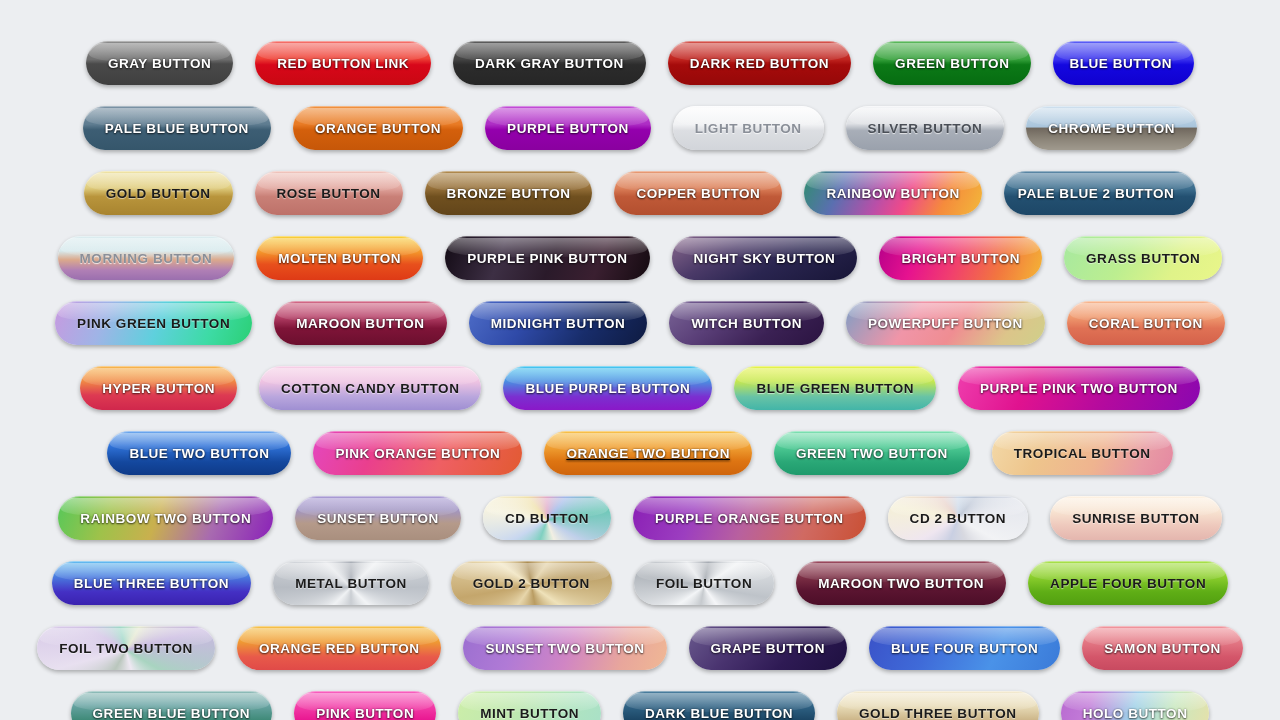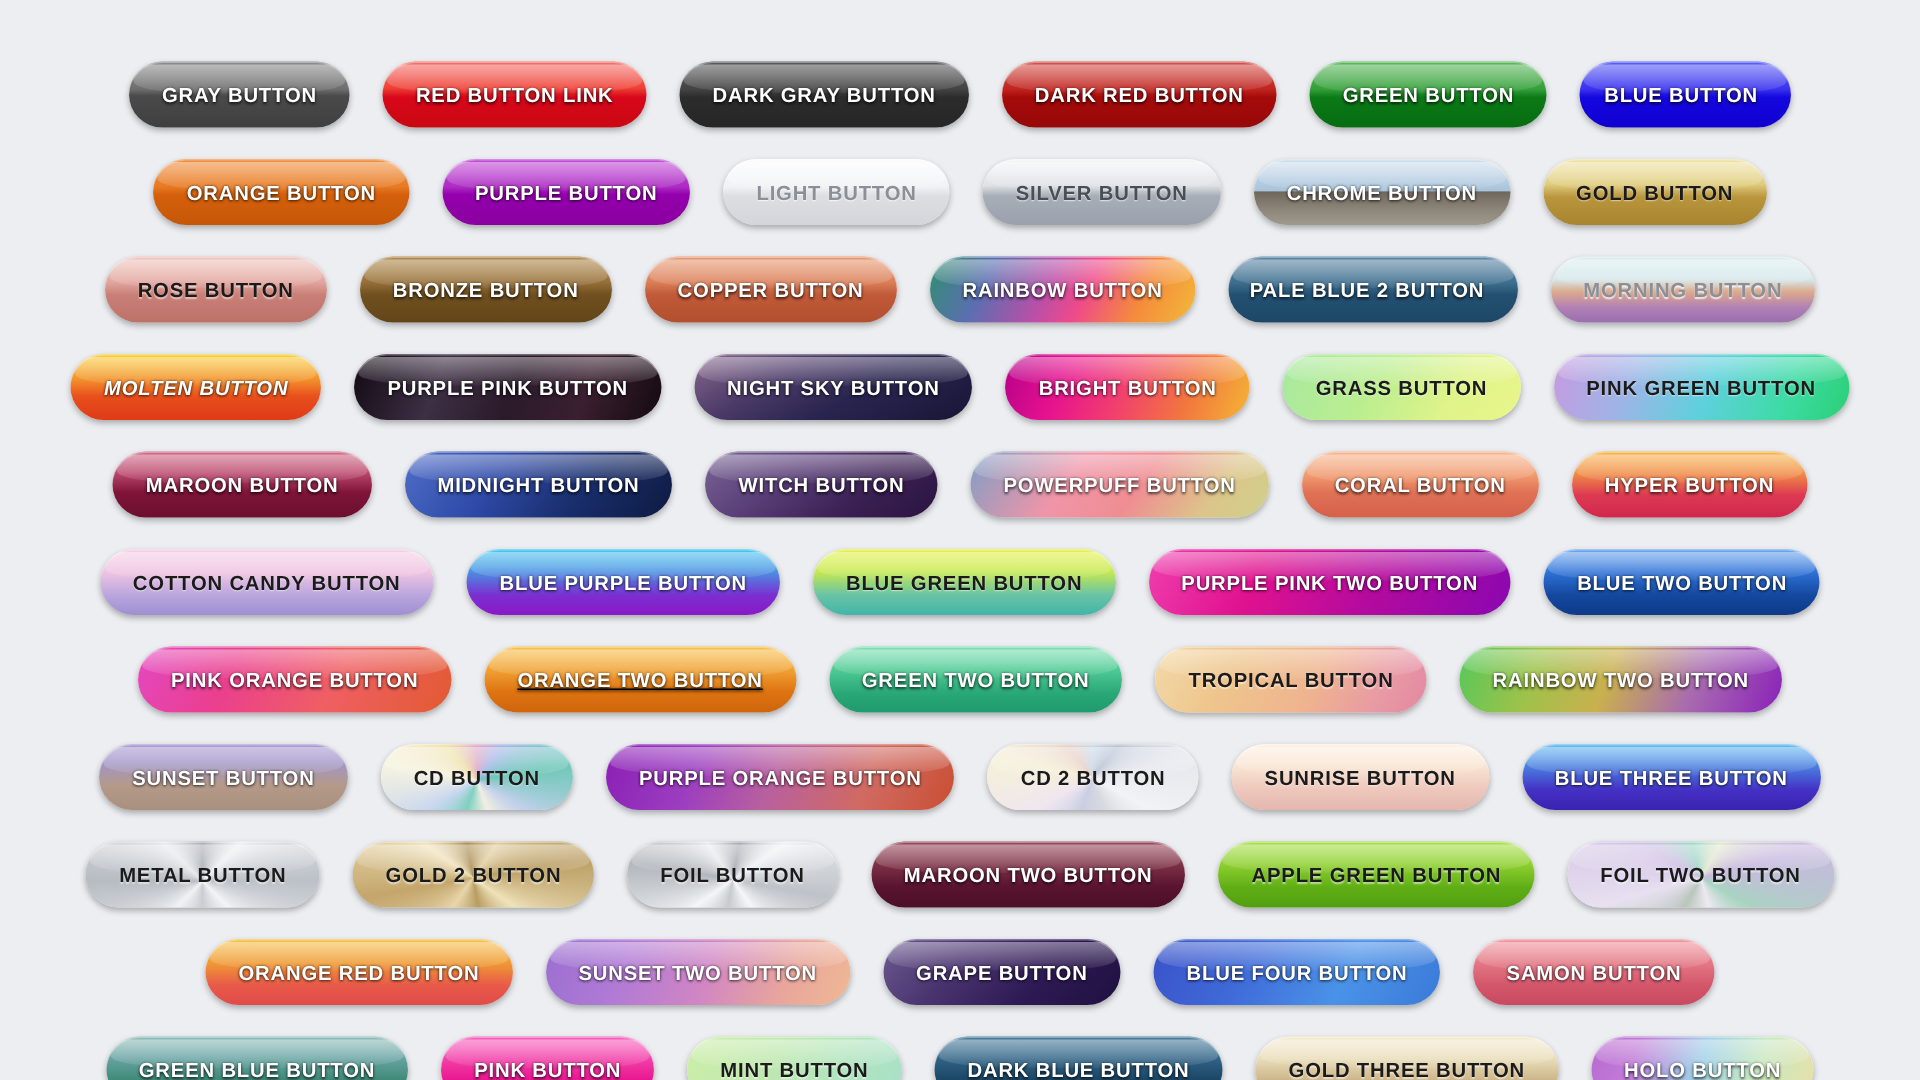--- a/index.html
+++ b/index.html
@@ -61,20 +61,23 @@
     </div>
     <div class="btn" style="background: linear-gradient(rgb(212, 83, 76) 0%, rgb(192, 36, 31) 42%, rgb(166, 11, 11) 54%, rgb(150, 8, 8) 100%);">
       <span class="lbl lt">DARK RED BUTTON</span>
     </div>
     <div class="btn" style="background: linear-gradient(rgb(92, 184, 92) 0%, rgb(52, 160, 58) 42%, rgb(12, 122, 23) 54%, rgb(6, 108, 17) 100%);">
       <span class="lbl lt">GREEN BUTTON</span>
     </div>
     <div class="btn" style="background: linear-gradient(rgb(90, 94, 245) 0%, rgb(58, 50, 238) 42%, rgb(20, 8, 224) 54%, rgb(16, 0, 207) 100%); padding-left: 16px;">
       <span class="lbl lt">BLUE BUTTON</span>
     </div>
+    <div class="btn" style="background: linear-gradient(rgb(123, 147, 165) 0%, rgb(94, 124, 144) 42%, rgb(61, 94, 116) 54%, rgb(53, 86, 107) 100%);">
+      <span class="lbl lt">PALE BLUE BUTTON</span>
+    </div>
     <div class="btn" style="background: linear-gradient(rgb(240, 145, 63) 0%, rgb(232, 122, 36) 42%, rgb(212, 96, 12) 54%, rgb(198, 87, 8) 100%);">
       <span class="lbl lt">ORANGE BUTTON</span>
     </div>
     <div class="btn" style="background: linear-gradient(rgb(194, 78, 214) 0%, rgb(173, 44, 196) 42%, rgb(148, 0, 173) 54%, rgb(138, 0, 159) 100%);">
       <span class="lbl lt">PURPLE BUTTON</span>
     </div>
     <div class="btn" style="background: linear-gradient(rgb(252, 252, 253) 0%, rgb(241, 242, 244) 42%, rgb(220, 222, 226) 56%, rgb(210, 213, 218) 100%);">
       <span class="lbl gy">LIGHT BUTTON</span>
     </div>
     <div class="btn" style="background: linear-gradient(rgb(244, 245, 247) 0%, rgb(223, 225, 229) 40%, rgb(168, 174, 184) 56%, rgb(154, 161, 172) 100%);">
@@ -97,21 +100,21 @@
     </div>
     <div class="btn" style="background: linear-gradient(115deg, rgb(47, 143, 110) 0%, rgb(90, 111, 176) 22%, rgb(185, 79, 168) 44%, rgb(239, 74, 138) 58%, rgb(245, 139, 60) 78%, rgb(242, 185, 58) 100%);">
       <span class="lbl lt">RAINBOW BUTTON</span>
     </div>
     <div class="btn" style="background: linear-gradient(rgb(91, 135, 165) 0%, rgb(61, 110, 142) 40%, rgb(35, 80, 113) 58%, rgb(29, 71, 103) 100%); padding-left: 14px;">
       <span class="lbl lt">PALE BLUE 2 BUTTON</span>
     </div>
     <div class="btn" style="background: linear-gradient(rgb(219, 236, 239) 0%, rgb(214, 233, 236) 34%, rgb(219, 169, 140) 54%, rgb(176, 127, 181) 78%, rgb(154, 111, 174) 100%);">
       <span class="lbl gy">MORNING BUTTON</span>
     </div>
-    <div class="btn" style="background: linear-gradient(rgb(248, 209, 58) 0%, rgb(243, 146, 42) 38%, rgb(232, 80, 28) 64%, rgb(222, 58, 22) 100%); font-style: italic;">
+    <div class="btn" style="background: linear-gradient(rgb(248, 209, 58) 0%, rgb(243, 146, 42) 38%, rgb(232, 80, 28) 64%, rgb(222, 58, 22) 100%);">
       <span class="lbl lt">MOLTEN BUTTON</span>
     </div>
     <div class="btn" style="background: linear-gradient(110deg, rgb(18, 10, 20) 0%, rgb(61, 47, 68) 28%, rgb(42, 26, 42) 52%, rgb(58, 31, 48) 74%, rgb(20, 10, 16) 100%);">
       <span class="lbl lt">PURPLE PINK BUTTON</span>
     </div>
     <div class="btn" style="background: linear-gradient(150deg, rgb(138, 106, 142) 0%, rgb(75, 58, 104) 32%, rgb(42, 37, 80) 58%, rgb(23, 21, 54) 100%);">
       <span class="lbl lt">NIGHT SKY BUTTON</span>
     </div>
     <div class="btn" style="background: linear-gradient(110deg, rgb(181, 0, 138) 0%, rgb(230, 18, 143) 24%, rgb(241, 63, 110) 48%, rgb(242, 118, 63) 74%, rgb(244, 182, 53) 100%);">
       <span class="lbl lt">BRIGHT BUTTON</span>
@@ -194,21 +197,21 @@
     <div class="btn" style="background: conic-gradient(from 170deg at 50% 55%, rgb(185, 156, 98), rgb(231, 214, 171), rgb(196, 166, 108), rgb(240, 227, 189), rgb(171, 141, 84), rgb(224, 205, 160), rgb(187, 158, 100), rgb(239, 226, 186), rgb(185, 156, 98));">
       <span class="lbl dk">GOLD 2 BUTTON</span>
     </div>
     <div class="btn" style="background: conic-gradient(from 190deg at 50% 58%, rgb(198, 202, 206), rgb(243, 245, 247), rgb(178, 183, 189), rgb(233, 235, 238), rgb(166, 171, 178), rgb(240, 242, 244), rgb(190, 195, 201), rgb(245, 246, 248), rgb(198, 202, 206));">
       <span class="lbl dk">FOIL BUTTON</span>
     </div>
     <div class="btn" style="background: linear-gradient(rgb(154, 74, 94) 0%, rgb(126, 49, 70) 34%, rgb(90, 20, 48) 68%, rgb(76, 14, 40) 100%);">
       <span class="lbl lt">MAROON TWO BUTTON</span>
     </div>
     <div class="btn" style="background: linear-gradient(rgb(168, 224, 74) 0%, rgb(142, 208, 47) 34%, rgb(95, 174, 22) 70%, rgb(82, 159, 16) 100%);">
-      <span class="lbl dk">APPLE GREEN BUTTON</span>
+      <span class="lbl dk">APPLE FOUR BUTTON</span>
     </div>
     <div class="btn" style="background: conic-gradient(from 210deg at 50% 55%, rgb(185, 198, 188), rgb(232, 224, 240), rgb(208, 192, 228), rgb(159, 216, 200), rgb(228, 232, 208), rgb(200, 184, 224), rgb(168, 212, 192), rgb(238, 232, 242), rgb(185, 198, 188));">
       <span class="lbl dk">FOIL TWO BUTTON</span>
     </div>
     <div class="btn" style="background: linear-gradient(rgb(245, 194, 74) 0%, rgb(239, 154, 51) 36%, rgb(232, 90, 74) 70%, rgb(224, 74, 72) 100%);">
       <span class="lbl lt">ORANGE RED BUTTON</span>
     </div>
     <div class="btn" style="background: linear-gradient(110deg, rgb(155, 111, 208) 0%, rgb(176, 122, 214) 26%, rgb(208, 133, 196) 52%, rgb(232, 166, 156) 78%, rgb(240, 184, 148) 100%);">
       <span class="lbl lt">SUNSET TWO BUTTON</span>
     </div>

